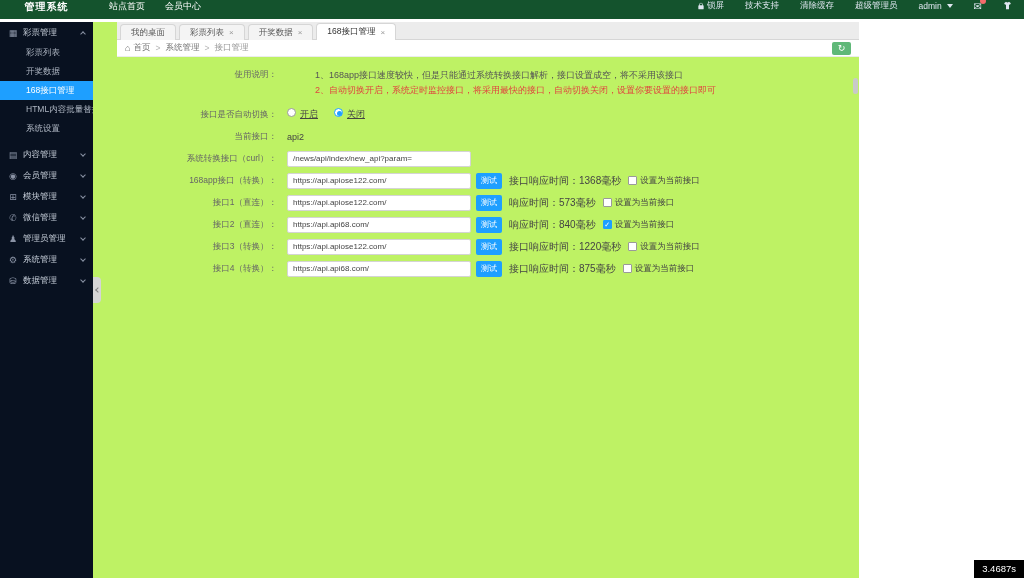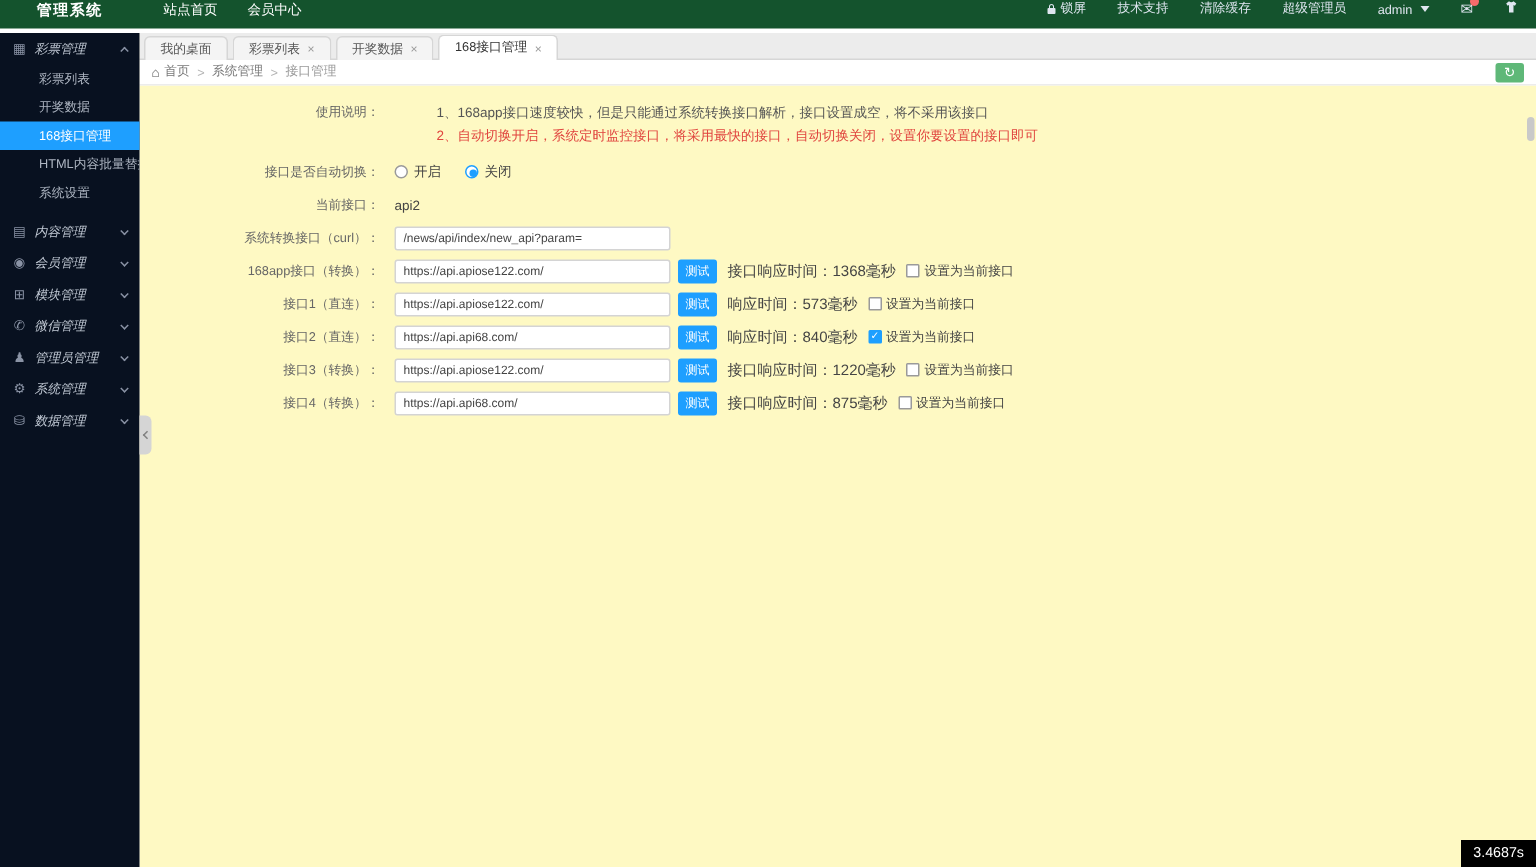--- a/index.html
+++ b/index.html
@@ -21,33 +21,33 @@
     border-top:4px solid #dfe6f0; margin-left:3px; display:inline-block; }
   .tr-icon { position:relative; cursor:pointer; font-size:10px; }
   .tr-icon .dot { position:absolute; top:-3px; right:-4px; width:6px; height:6px; border-radius:50%;
     background:#f56b6b; }
 
   
   .sidebar { position:absolute; top:22px; left:0; width:93px; height:556px; background:#081120;
     font-size:8.5px; color:#c3cbd6; z-index:20; }
   .sb-group { display:flex; align-items:center; height:21px; padding:0 8px; gap:5px; cursor:pointer; }
   .sb-group .gicon { color:#8a93a5; font-size:9px; width:10px; text-align:center; }
-  .sb-group .glabel { flex:1; white-space:nowrap; overflow:hidden;font-style:italic; }
+  .sb-group .glabel { flex:1; white-space:nowrap; overflow:hidden; }
   .chev { width:4px; height:4px; border-right:1px solid #8a93a5; border-bottom:1px solid #8a93a5;
     display:inline-block; }
   .chev.up { transform:rotate(-135deg); margin-top:3px; }
   .chev.down { transform:rotate(45deg); margin-bottom:2px; }
   .sb-sub { padding-bottom:6px; }
   .sb-sub-item { height:19px; line-height:19px; padding-left:26px; cursor:pointer; color:#aeb6c2;
     white-space:nowrap; overflow:hidden; }
   .sb-sub-item.active { background:#1E9FFF; color:#fff; }
   .sb-groups .sb-group { height:21px; }
 
   
-  .main { position:absolute; top:22px; left:93px; width:931px; height:556px; background:#fef9c3; }
+  .main { position:absolute; top:22px; left:93px; width:766px; height:556px; background:#bef264;padding-left:24px; }
   .tabstrip { height:18px; background:#ececec; border-bottom:1px solid #d6d6d6; display:flex;
     align-items:flex-end; padding-left:3px; }
   .tab { height:16px; display:flex; align-items:center; gap:5px; padding:0 10px; font-size:8.5px;
     color:#555; background:#f4f4f4; border:1px solid #d6d6d6; border-bottom:none;
     border-radius:4px 4px 0 0; margin-right:3px; position:relative; top:1px; cursor:pointer;
     white-space:nowrap; }
   .tab.active { background:#fff; color:#333; height:17px; }
   .tab-close { color:#999; font-size:8px; cursor:pointer; }
 
   .crumbbar { height:17px; background:#fff; border-bottom:1px solid #ececec; display:flex;
@@ -63,21 +63,21 @@
   
   .content { padding-top:11px; }
   .frow { display:flex; align-items:center; margin-bottom:5px; min-height:17px; }
   .frow.top { align-items:flex-start; margin-bottom:8px;gap:28px; }
   .flabel { width:160px; text-align:right; font-size:8.5px; color:#666; margin-right:10px;
     flex-shrink:0; padding-top:1px; white-space:nowrap; }
   .usage-line1 { color:#555; line-height:15px; }
   .usage-line2 { color:#e0443e; line-height:15px; }
   .plain-val { color:#444; }
 
-  .radio-opt { display:inline-flex; align-items:center; margin-right:16px; color:#444; cursor:pointer; }
+  .radio-opt { display:inline-flex; margin-right:16px; color:#444; cursor:pointer;text-decoration:underline; }
   .radio { width:9px; height:9px; border:1px solid #9a9a9a; border-radius:50%; margin-right:4px;
     position:relative; background:#fff; }
   .radio.sel { border-color:#1E9FFF; }
   .radio.sel::after { content:''; position:absolute; left:2px; top:2px; width:5px; height:5px;
     border-radius:50%; background:#1E9FFF; }
 
   .tinput { width:184px; height:16px; border:1px solid #d4d4d4; border-radius:2px; font-size:8px;
     padding:0 5px; color:#444; font-family:"Liberation Sans","DejaVu Sans",sans-serif; outline:none; }
   .test-btn { width:26px; height:16px; background:#1E9FFF; color:#fff; border:none; border-radius:2px;
     font-size:8px; margin-left:5px; cursor:pointer; line-height:1; }

